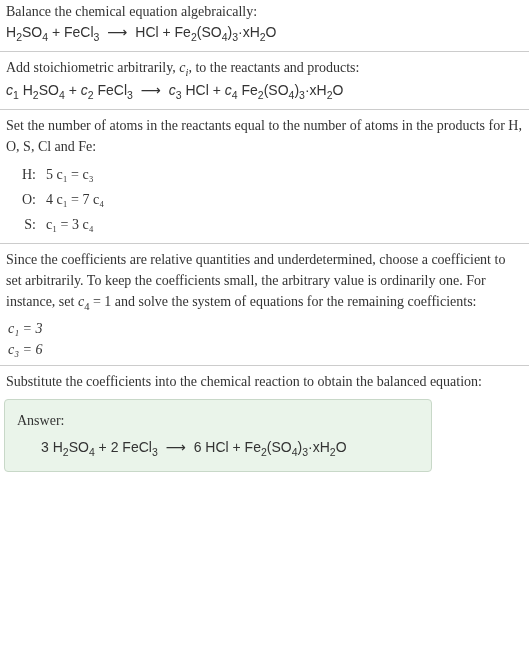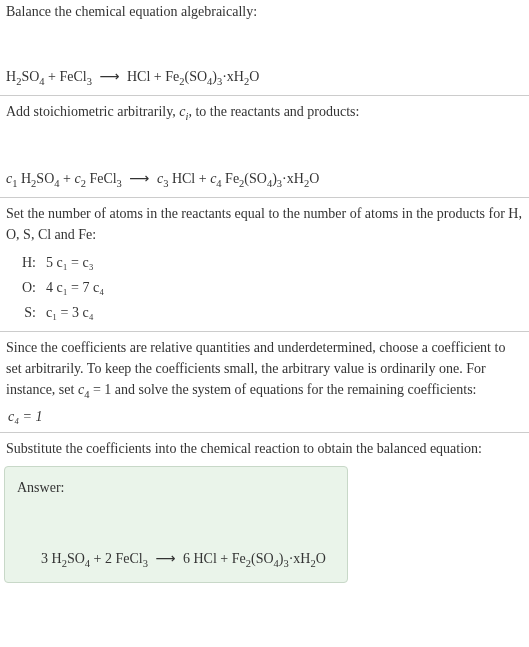--- a/index.html
+++ b/index.html
@@ -16,22 +16,21 @@
       line-height: 1.5;
     }
     .section {
       padding: 1px 6px;
     }
     .divider {
       border-top: 1px solid #ccc;
       margin: 4px 0;
     }
     .chem {
-      font-family: Liberation Serif, serif;
-      margin-top: 44px;
+      font-family: Liberation Sans, sans-serif;
     }
     sub {
       font-size: 0.75em;
       vertical-align: sub;
     }
     .italic {
       font-style: italic;
     }
     .eq-table {
       margin-left: 4px;
@@ -48,21 +47,21 @@
     .coef-list {
       margin-left: 2px;
       margin-top: 4px;
     }
     .answer-box {
       background: #eaf4ea;
       border: 1px solid #c8d8c8;
       border-radius: 4px;
       padding: 10px 12px;
       margin: 6px 4px;
-      width: 344px;
+      width: 428px;
     }
     .answer-eq {
       padding-left: 24px;
       padding-top: 6px;
     }
     .arrow {
       padding: 0 4px;
     }
   </style>
 </head>
@@ -108,21 +107,22 @@
     </table>
 </div>
 
 <div class="divider"></div>
 
 <div class="section">
   <div>
     <span>Since the coefficients are relative quantities and underdetermined, choose a coefficient to set arbitrarily. To keep the coefficients small, the arbitrary value is ordinarily one. For instance, set </span><span class="italic">c</span><sub>4</sub><span> = 1 and solve the system of equations for the remaining coefficients:</span>
   </div>
   <div class="coef-list">
-    <div class="italic">c₄ = 1</div>
+    <div class="italic">c₁ = 3</div>
+    <div class="italic">c₃ = 6</div>
   </div>
 </div>
 
 <div class="divider"></div>
 
 <div class="section">
   <div>Substitute the coefficients into the chemical reaction to obtain the balanced equation:</div>
 </div>
 
 <div class="answer-box">

